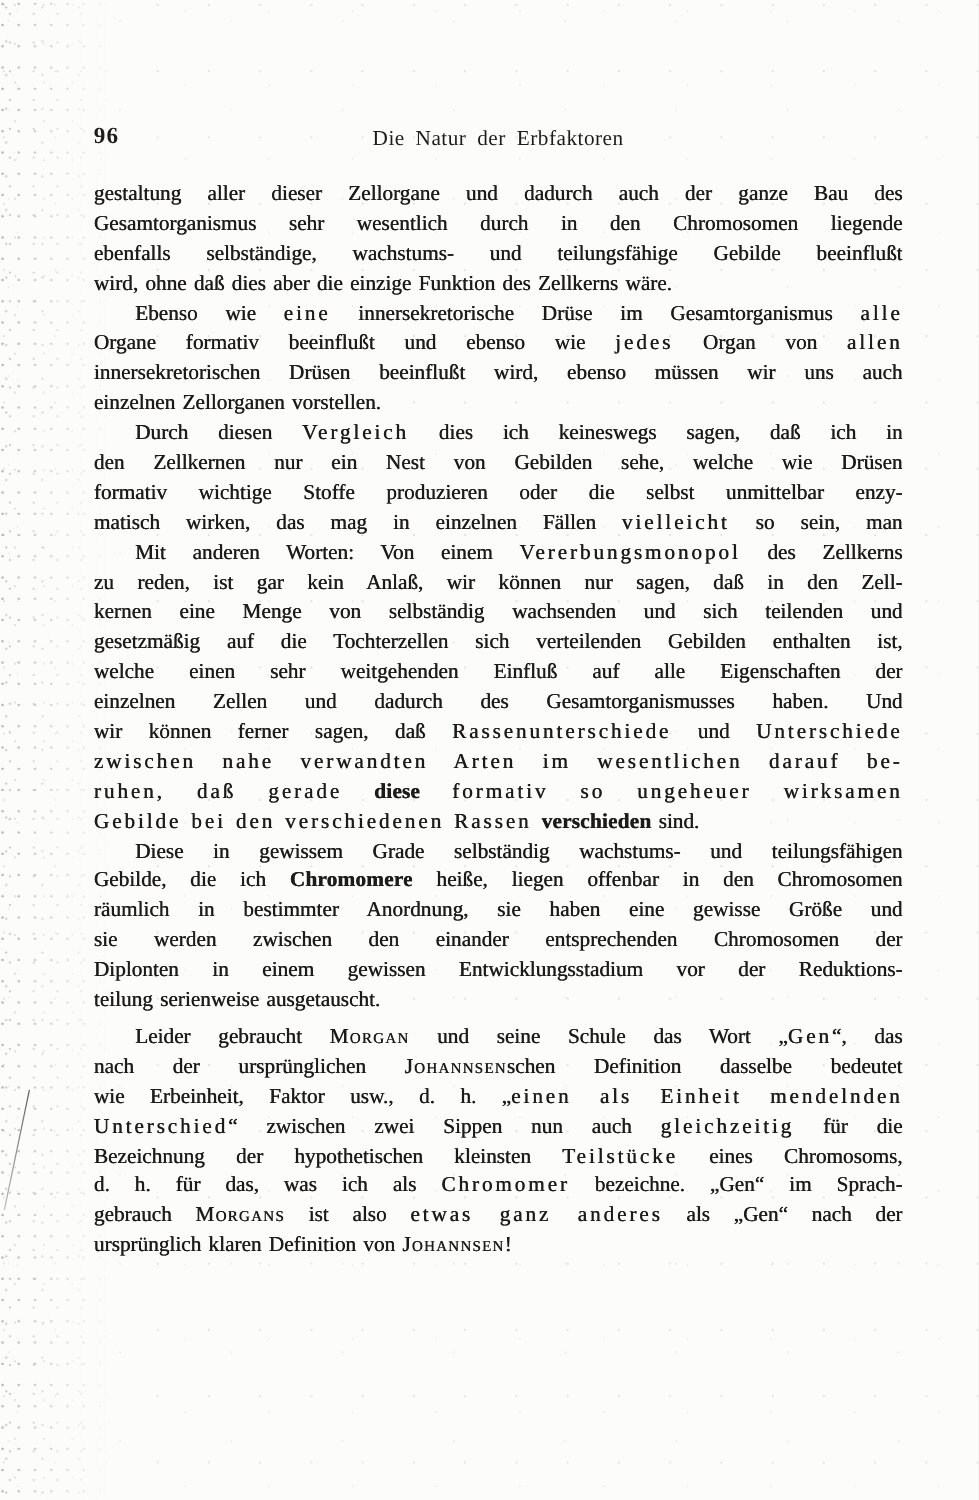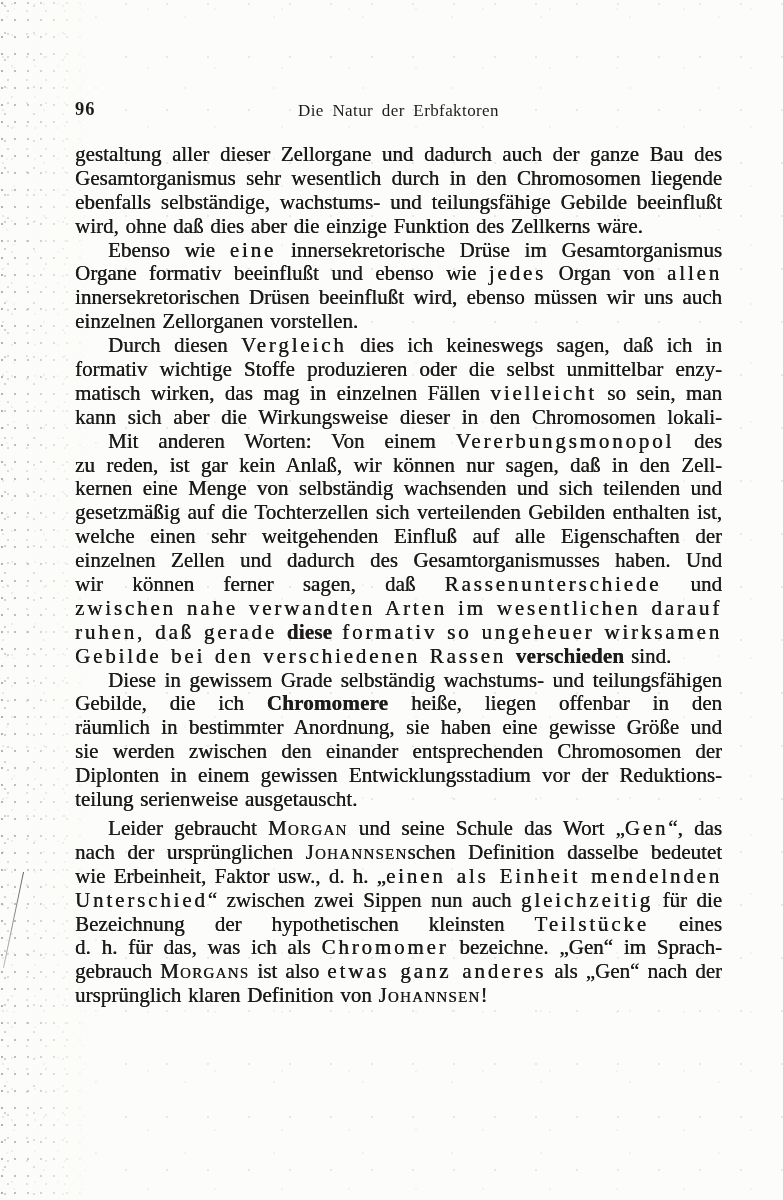--- a/index.html
+++ b/index.html
@@ -56,21 +56,21 @@
   }
   .running-title {
     position: absolute; left: 0; right: 0; top: 2px;
     text-align: center; font-size: 17px;
     word-spacing: 4px; letter-spacing: .4px;
   }
 
   
   .body-text {
     position: absolute; left: 75px; top: 143px; width: 647px;
-    font-size: 21px; line-height: 23.9px;
+    font-size: 17px; line-height: 23.9px;
     text-shadow: .35px 0 0 currentColor;           
     word-spacing: 1.5px;
   }
   .para { margin: 0; }
   .para.indent .line:first-child { text-indent: 33px; }
   .para.gap-before { margin-top: 5px; }
   .line {
     height: 23.9px; overflow: hidden;
     text-align: justify; text-align-last: justify;
   }
@@ -101,23 +101,23 @@
         <div class="line last"><span class="seg-n">wird, ohne daß dies aber die einzige Funktion des Zellkerns wäre.</span></div>
       </div>
       <div class="para indent">
         <div class="line"><span class="seg-n">Ebenso wie </span><span class="seg-sp">eine</span><span class="seg-n"> innersekretorische Drüse im Gesamtorganismus </span><span class="seg-sp">alle</span></div>
         <div class="line"><span class="seg-n">Organe formativ beeinflußt und ebenso wie </span><span class="seg-sp">jedes</span><span class="seg-n"> Organ von </span><span class="seg-sp">allen</span></div>
         <div class="line"><span class="seg-n">innersekretorischen Drüsen beeinflußt wird, ebenso müssen wir uns auch</span></div>
         <div class="line last"><span class="seg-n">einzelnen Zellorganen vorstellen.</span></div>
       </div>
       <div class="para indent">
         <div class="line"><span class="seg-n">Durch diesen </span><span class="seg-sp">Vergleich</span><span class="seg-n"> dies ich keineswegs sagen, daß ich in</span></div>
+        <div class="line"><span class="seg-n">den Zellkernen nur ein Nest von Gebilden sehe, welche wie Drüsen</span></div>
         <div class="line"><span class="seg-n">formativ wichtige Stoffe produzieren oder die selbst unmittelbar enzy-</span></div>
         <div class="line"><span class="seg-n">matisch wirken, das mag in einzelnen Fällen </span><span class="seg-sp">vielleicht</span><span class="seg-n"> so sein, man</span></div>
-        <div class="line"><span class="seg-n">kann sich aber die Wirkungsweise dieser in den Chromosomen lokali-</span></div>
       </div>
       <div class="para indent">
         <div class="line"><span class="seg-n">Mit anderen Worten: Von einem </span><span class="seg-sp">Vererbungsmonopol</span><span class="seg-n"> des Zellkerns</span></div>
         <div class="line"><span class="seg-n">zu reden, ist gar kein Anlaß, wir können nur sagen, daß in den Zell-</span></div>
         <div class="line"><span class="seg-n">kernen eine Menge von selbständig wachsenden und sich teilenden und</span></div>
         <div class="line"><span class="seg-n">gesetzmäßig auf die Tochterzellen sich verteilenden Gebilden enthalten ist,</span></div>
         <div class="line"><span class="seg-n">welche einen sehr weitgehenden Einfluß auf alle Eigenschaften der</span></div>
         <div class="line"><span class="seg-n">einzelnen Zellen und dadurch des Gesamtorganismusses haben.  Und</span></div>
         <div class="line"><span class="seg-n">wir können ferner sagen, daß </span><span class="seg-sp">Rassenunterschiede</span><span class="seg-n"> und </span><span class="seg-sp">Unterschiede</span></div>
         <div class="line"><span class="seg-sp">zwischen nahe verwandten Arten im wesentlichen darauf be-</span></div>

